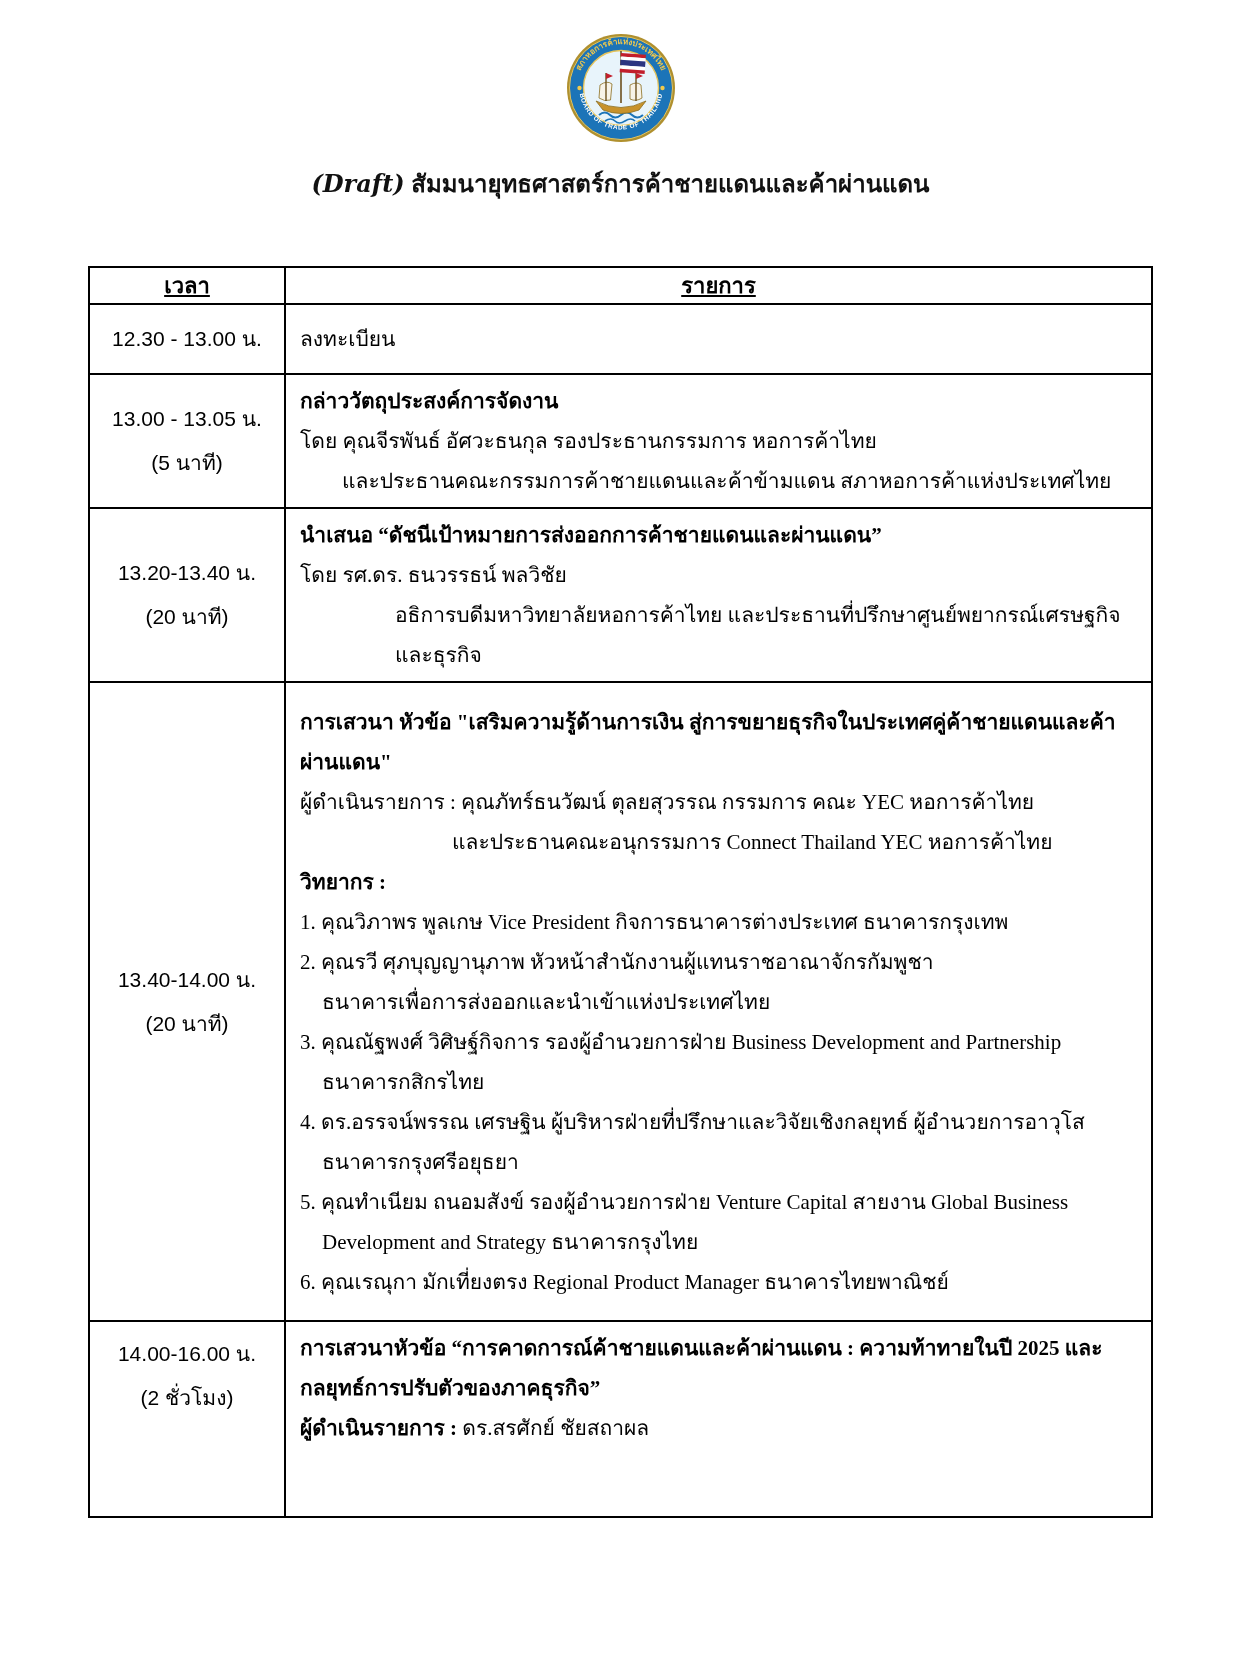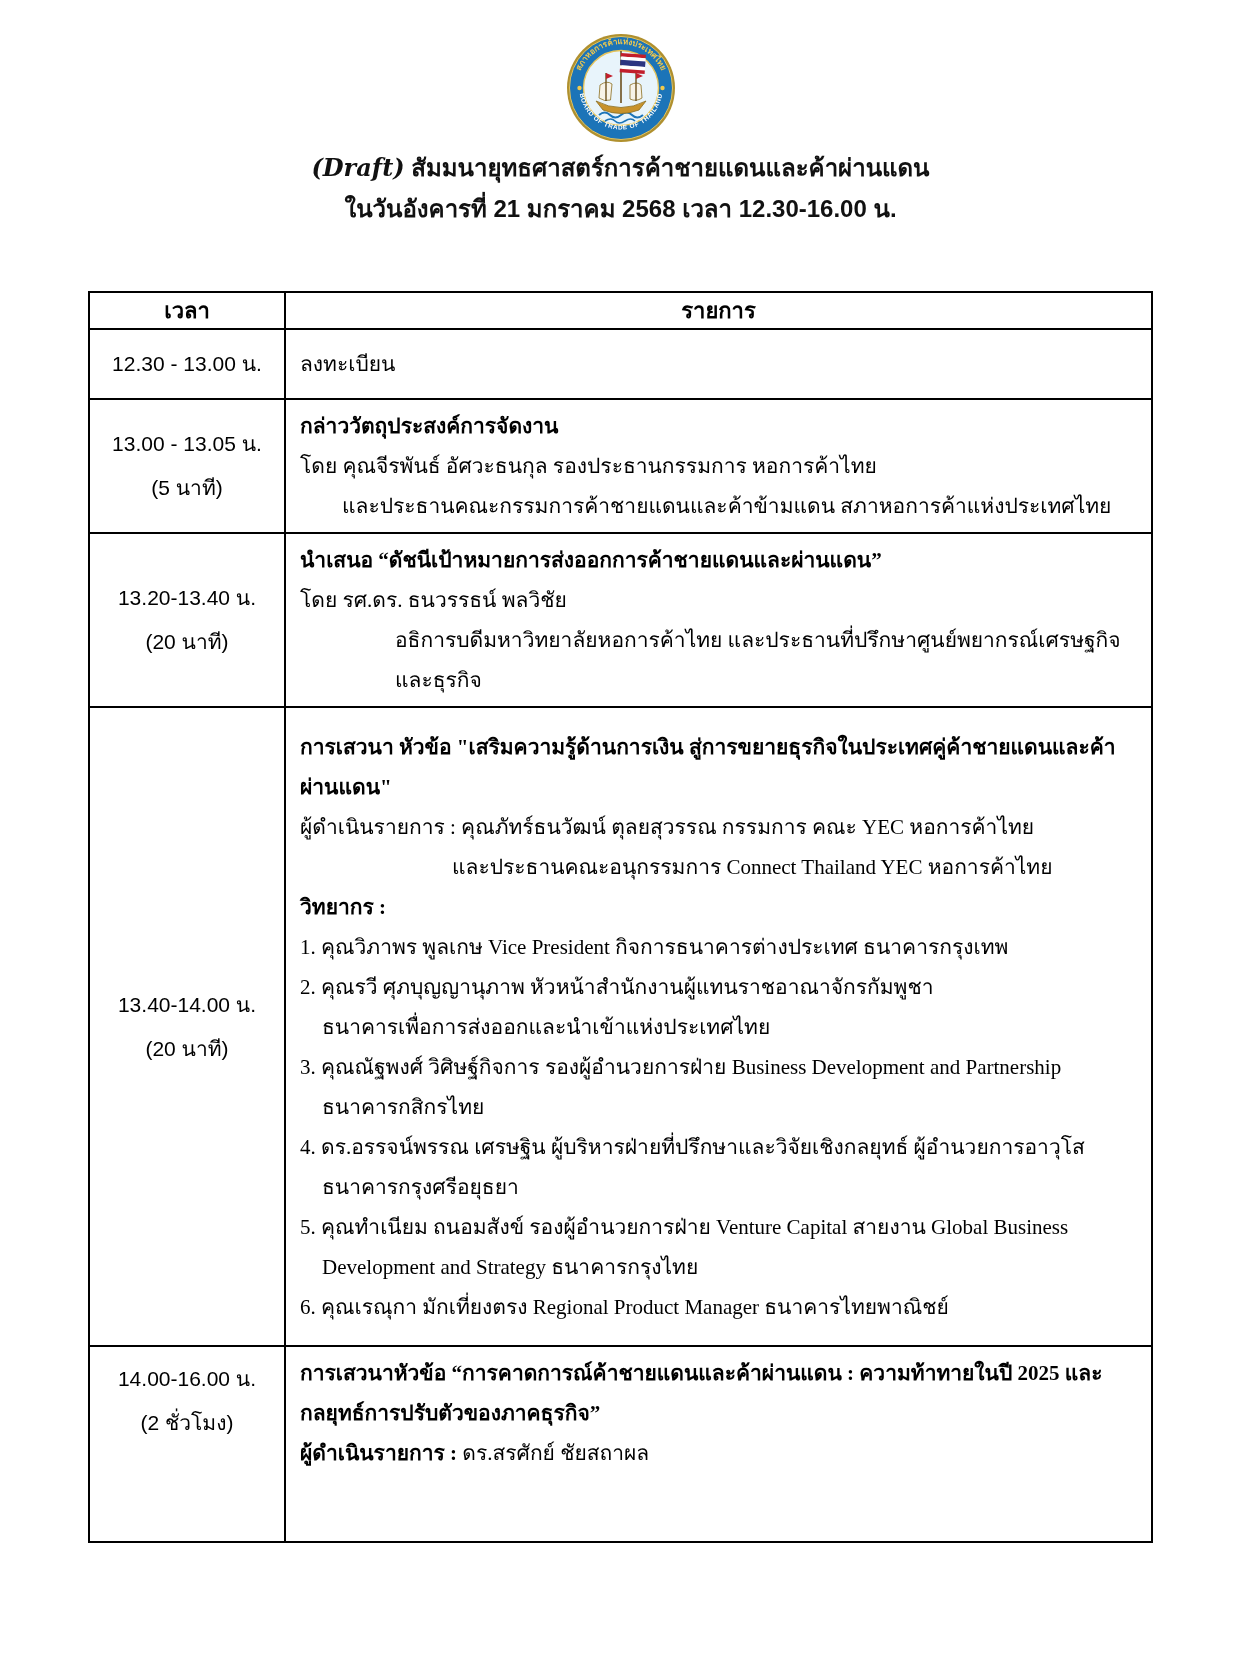--- a/index.html
+++ b/index.html
@@ -6,21 +6,21 @@
   html,body { background:#ffffff; }
   body {
     width:1241px; height:1657px;
     font-family:"Liberation Sans","DejaVu Sans",sans-serif;
     color:#000; overflow:hidden;
   }
   .page { width:1241px; height:1657px; padding-top:33px; }
 
   
   .logo-wrap { display:flex; justify-content:center; }
-  .titles { text-align:center; margin-top:4px; }
+  .titles { text-align:center; margin-top:20px; }
   .t-line { font-size:24px; font-weight:bold; line-height:41px; color:#111; }
   .draft { font-style:italic; font-weight:600; font-family:"DejaVu Serif","Liberation Serif",serif; }
 
   
   table.agenda {
     border-collapse:collapse; table-layout:fixed;
     width:1065px; margin:62px auto 0 auto;
   }
   .agenda th, .agenda td { border:2px solid #000; vertical-align:middle; }
   col.c-time { width:196px; }
@@ -78,30 +78,29 @@
           <rect x="55" y="26.8" width="25" height="5.6" fill="#2b3580"></rect>
           <rect x="55" y="32.4" width="25" height="3.4" fill="#ffffff"></rect>
           <rect x="55" y="35.8" width="25" height="3.4" fill="#c21e2b"></rect>
         </g>
       </g>
     </svg>
   </div>
 
   <div class="titles">
     <div class="t-line"><span class="draft">(Draft)</span> <span>สัมมนายุทธศาสตร์การค้าชายแดนและค้าผ่านแดน</span></div>
-    <div class="t-line">ในวันอังคารที่ 21 มกราคม 2568  เวลา 12.30-16.00 น.</div>
   </div>
 
   <table class="agenda">
     <colgroup>
         <col class="c-time">
         <col>
       </colgroup>
     <tbody>
-        <tr style="height:26px;">
+        <tr style="height:26px;text-decoration:underline;">
       <th>เวลา</th>
       <th>รายการ</th>
     </tr>
 
     <tr style="height:42px;">
       <td class="time"><span>12.30 - 13.00 น.</span></td>
       <td class="item">
         <p>ลงทะเบียน</p>
       </td>
     </tr>

